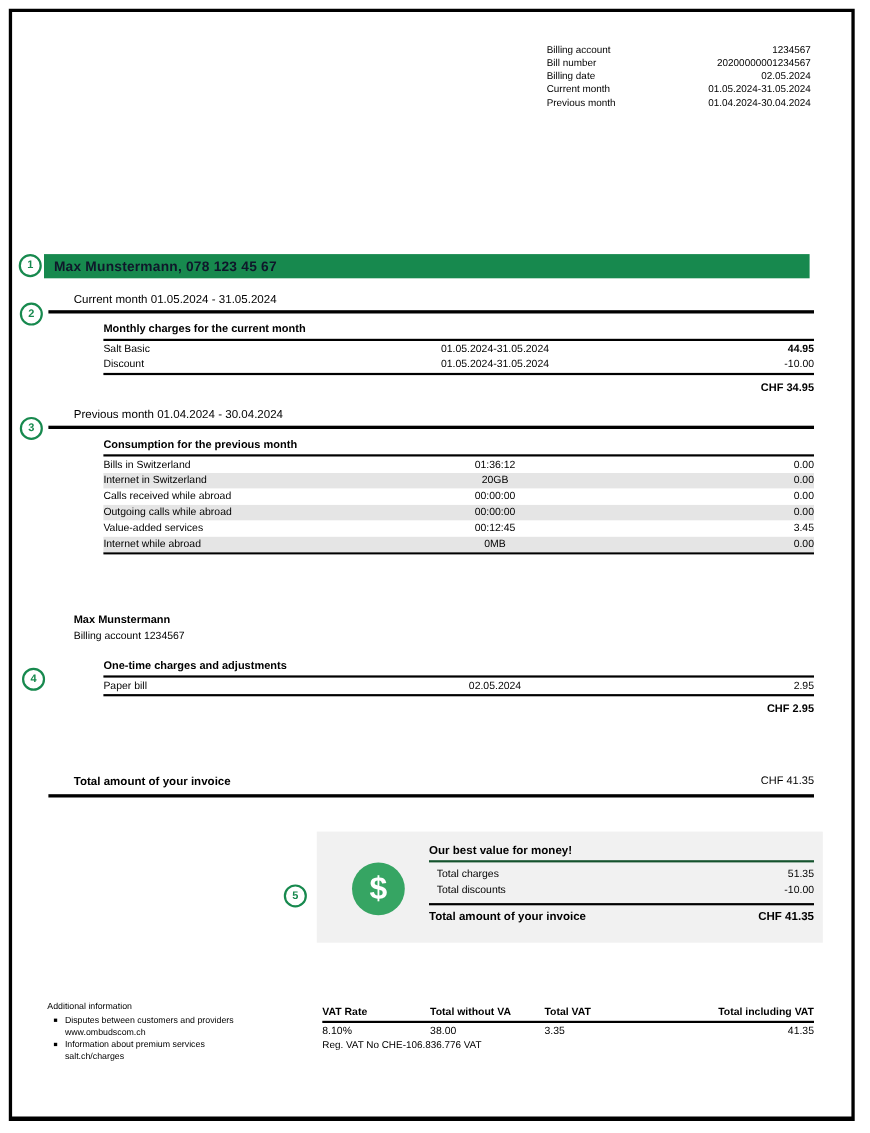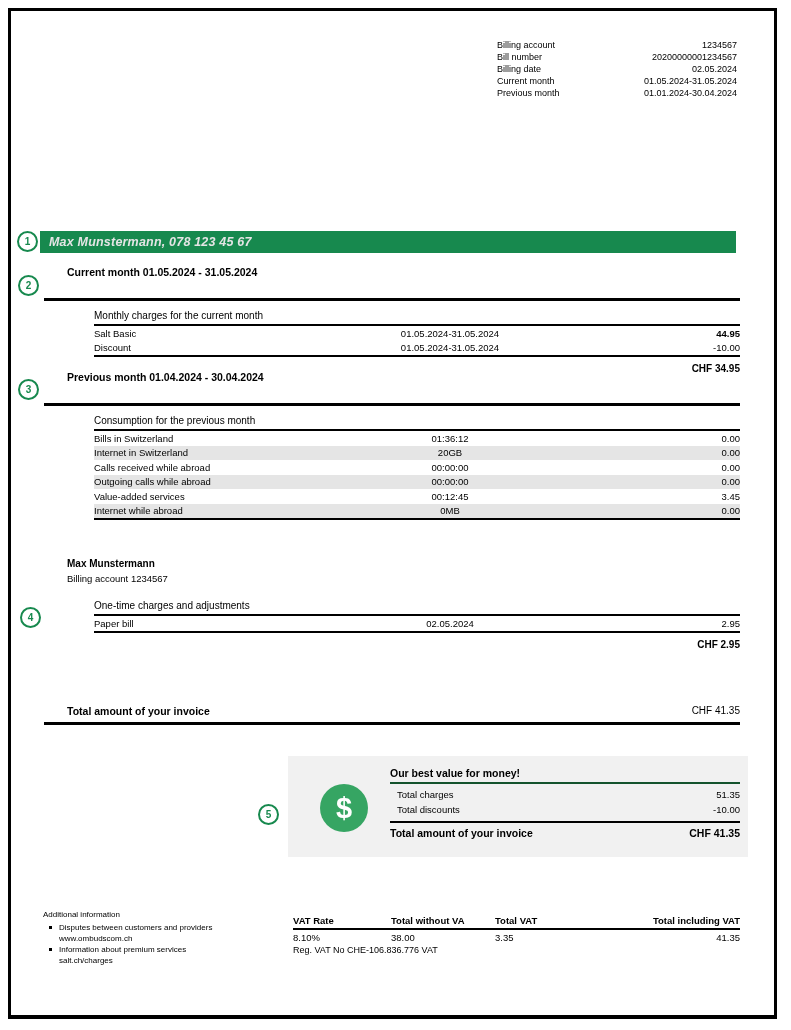--- a/index.html
+++ b/index.html
@@ -7,38 +7,38 @@
         font-family:"Liberation Sans",sans-serif;overflow:hidden;}
   .frame{position:absolute;left:8px;top:8px;width:769px;height:1011px;
          border:3px solid #000;border-bottom-width:4px;box-sizing:border-box;pointer-events:none;}
 
   
   .header-info{position:absolute;left:497px;top:39px;width:240px;font-size:9px;line-height:12px;}
   .hrow{display:flex;justify-content:space-between;}
 
   
   .banner{position:absolute;left:40px;top:231px;width:696px;height:22px;background:#17894e;
-          color:#e5e5e5;font-weight:bold;font-size:12.5px;line-height:22px;padding-left:9px;
-          box-sizing:border-box;letter-spacing:.2px;font-style:italic;}
+          color:#0f172a;font-weight:bold;font-size:12.5px;line-height:22px;padding-left:9px;
+          box-sizing:border-box;letter-spacing:.2px;}
 
   
   .marker{position:absolute;width:21px;height:21px;border:2px solid #17894e;border-radius:50%;
           color:#17894e;font-size:10px;font-weight:bold;display:flex;align-items:center;
           justify-content:center;background:#fff;box-sizing:border-box;}
   #m1{left:17px;top:231px}#m2{left:18px;top:275px}#m3{left:18px;top:379px}
   #m4{left:20px;top:607px}#m5{left:258px;top:804px}
 
   
   .section{position:absolute;left:44px;width:696px;}
   #sec-current{top:266px}#sec-previous{top:371px}
-  .sec-heading{font-weight:bold;font-size:10.5px;padding-left:23px;padding-bottom:20px;
+  .sec-heading{font-weight:normal;font-size:10.5px;padding-left:23px;padding-bottom:4px;
                border-bottom:3px solid #000;}
   .subtable{margin-left:50px;margin-top:9px;}
   .subtable-abs{position:absolute;left:94px;top:600px;width:646px;}
-  .sub-title{font-weight:normal;font-size:10px;padding-bottom:3px;border-bottom:2px solid #000;}
+  .sub-title{font-weight:bold;font-size:10px;padding-bottom:3px;border-bottom:2px solid #000;}
   .rows{border-bottom:2.5px solid #000;}
   .trow{display:grid;grid-template-columns:1fr 240px 170px;align-items:center;
         font-size:9.5px;height:14.5px;}
   .trow .mid{text-align:center;}
   .trow .amt{text-align:right;}
   .shaded{background:#e5e5e5;}
   .bold{font-weight:bold;}
   .total{font-weight:bold;font-size:10px;text-align:right;margin-top:6px;}
 
   
@@ -98,21 +98,21 @@
     <div class="hrow">
       <span>Billing date</span>
       <span>02.05.2024</span>
     </div>
     <div class="hrow">
       <span>Current month</span>
       <span>01.05.2024-31.05.2024</span>
     </div>
     <div class="hrow">
       <span>Previous month</span>
-      <span>01.01.2024-30.04.2024</span>
+      <span>01.04.2024-30.04.2024</span>
     </div>
   </div>
 
   <div class="banner">Max Munstermann, 078 123 45 67</div>
 
   <div class="marker" id="m1">1</div>
   <div class="marker" id="m2">2</div>
   <div class="marker" id="m3">3</div>
   <div class="marker" id="m4">4</div>
   <div class="marker" id="m5">5</div>

